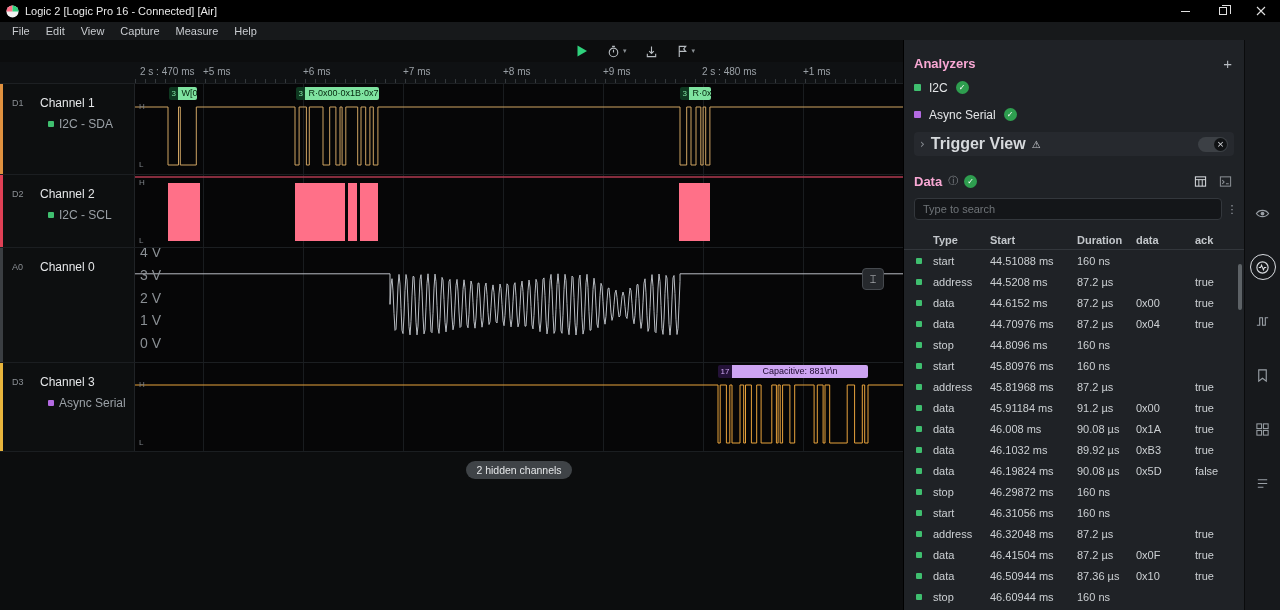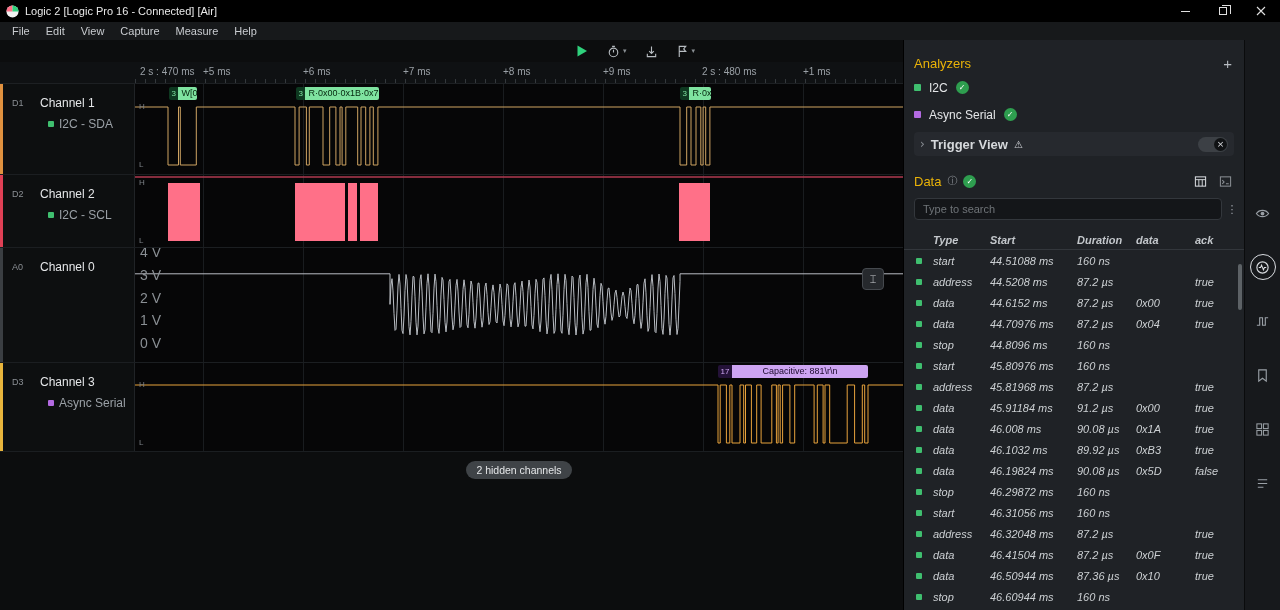--- a/index.html
+++ b/index.html
@@ -49,41 +49,41 @@
 .annot-green .atext{background:#7fe3a0;color:#05260e;}
 .annot-purple{top:2px;}
 .annot-purple .badge{background:#241238;color:#cda4f2;}
 .annot-purple .atext{background:#cda4f2;color:#1c0a2e;text-align:center;}
 .measure-btn{position:absolute;left:727px;top:20px;width:22px;height:22px;background:#26292d;border:1px solid #45494e;border-radius:4px;display:flex;align-items:center;justify-content:center;font-size:11px;color:#c9ccd0;z-index:4;}
 .hidden-pill-wrap{position:absolute;top:420px;left:135px;width:768px;text-align:center;}
 .hidden-pill{display:inline-block;background:#3f4347;color:#e4e6e8;font-size:10.5px;padding:3px 10px;border-radius:10px;}
 
 .sidebar{width:341px;flex:none;background:#1f2226;border-left:1px solid #000;display:flex;flex-direction:column;overflow:hidden;}
 .an-header{display:flex;align-items:center;padding:12px 12px 0 10px;height:34px;}
-.sec-title{font-size:13px;font-weight:normal;color:#eab308;}
+.sec-title{font-size:13px;font-weight:bold;color:#f9a8d4;}
 .spacer{flex:1;}
 .add-btn{font-size:15px;color:#b7bcc1;line-height:15px;}
 .analyzer-row{display:flex;align-items:center;gap:8px;height:27px;padding:0 10px;}
 .an-square{width:7px;height:7px;border-radius:1px;flex:none;}
 .an-name{font-size:12px;color:#e4e6e8;}
 .check{width:13px;height:13px;border-radius:50%;background:#2e9e4f;color:#fff;font-size:8px;display:inline-flex;align-items:center;justify-content:center;flex:none;}
 .trigger-row{margin:4px 10px 0;height:24px;background:#26292e;border-radius:4px;display:flex;align-items:center;gap:6px;padding:0 6px;}
 .chev{color:#8a8f94;font-size:12px;}
-.trig-label{font-size:13px;font-weight:bold;color:#d6d9dc;}
+.trig-label{font-size:16px;font-weight:bold;color:#d6d9dc;}
 .warn{font-size:10px;color:#c9ccd0;}
 .x-pill{width:30px;height:15px;background:#3c4045;border-radius:8px;display:flex;align-items:center;justify-content:flex-end;padding-right:1px;}
 .x-circle{width:13px;height:13px;border-radius:50%;background:#101214;color:#d6d9dc;font-size:9px;display:flex;align-items:center;justify-content:center;}
 .data-header{display:flex;align-items:center;gap:6px;padding:14px 12px 0 10px;height:36px;}
 .info{font-size:10px;color:#8a8f94;}
 .hicon{margin-left:6px;display:flex;}
 .search-row{display:flex;align-items:center;margin:6px 6px 0 10px;gap:4px;}
 .search-input{flex:1;height:22px;background:#141619;border:1px solid #33373c;border-radius:4px;color:#d6d9dc;font-size:11px;padding:0 8px;outline:none;font-family:"Liberation Sans",sans-serif;}
 .search-input::placeholder{color:#6f7478;}
 .kebab{color:#9aa0a6;font-size:11px;width:12px;text-align:center;}
-.tbl-head,.tbl-row{display:grid;grid-template-columns:16px 54px 84px 56px 56px 1fr;column-gap:3px;align-items:center;padding-left:10px;height:21px;font-style:italic;}
+.tbl-head,.tbl-row{display:grid;grid-template-columns:16px 54px 84px 56px 56px 1fr;column-gap:3px;align-items:center;padding-left:10px;height:21px;}
 .tbl-head{margin-top:10px;border-bottom:1px solid #33373c;height:20px;}
 .tbl-head span{font-size:11px;font-weight:bold;color:#c3c7cb;}
 .tbl-rows{flex:1;overflow:hidden;position:relative;}
 .tbl-row span{font-size:11px;color:#ccd0d3;white-space:nowrap;overflow:hidden;}
 .bullet{width:6px;height:6px;border-radius:1px;margin-left:2px;}
 .scroll-thumb{position:absolute;right:2px;top:14px;width:4px;height:46px;background:#5d6266;border-radius:2px;}
 
 .icon-strip{width:36px;flex:none;background:#17191c;border-left:1px solid #0a0b0c;display:flex;flex-direction:column;align-items:center;padding-top:160px;gap:28px;}
 .strip-btn{width:26px;height:26px;display:flex;align-items:center;justify-content:center;border-radius:50%;}
 .strip-btn.active{border:1px solid #d9dce0;}

